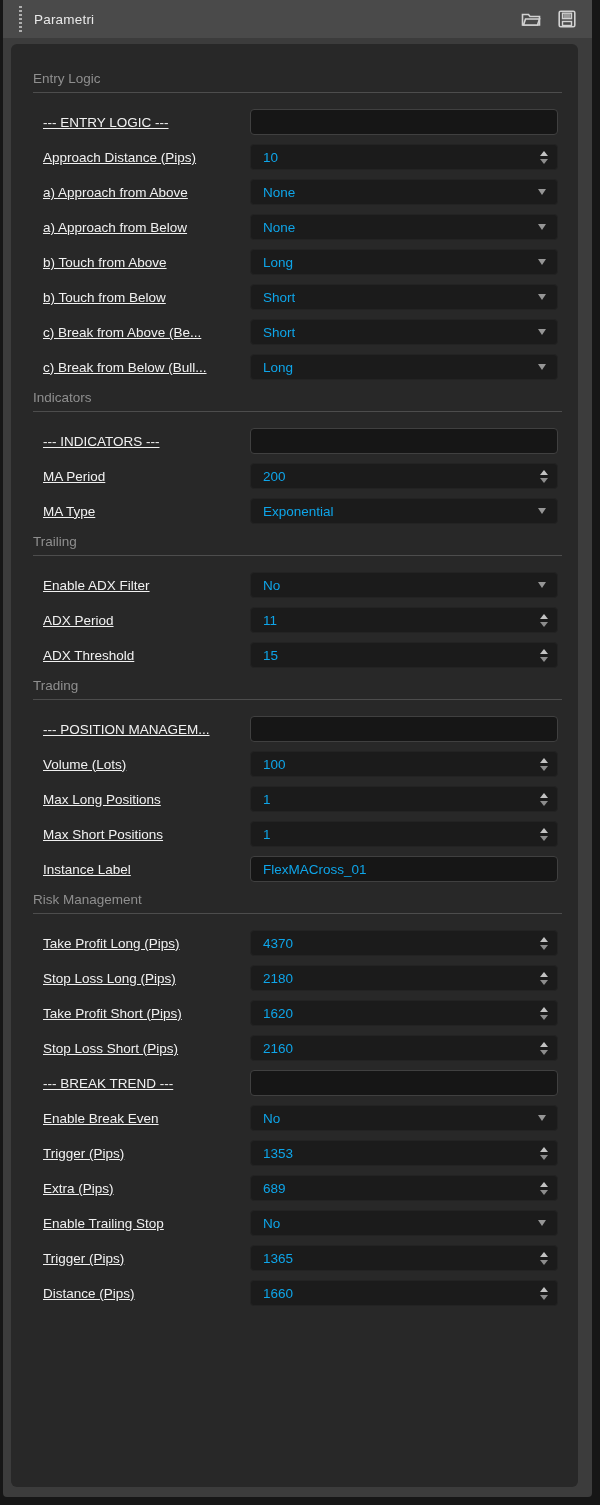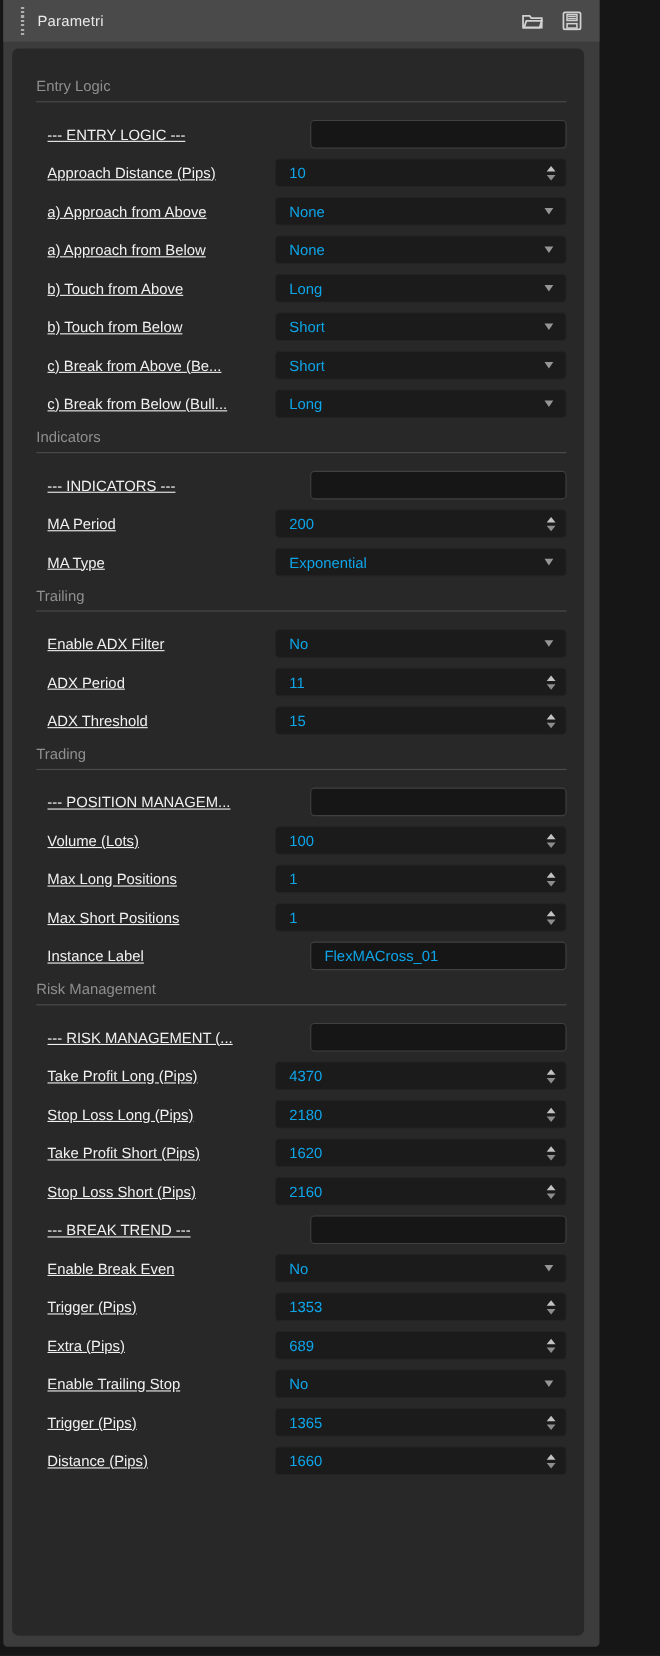--- a/index.html
+++ b/index.html
@@ -5,21 +5,21 @@
   html,body{margin:0;padding:0;}
   body{
     width:600px;height:1505px;
     background:#161616;
     font-family:"Liberation Sans","DejaVu Sans",sans-serif;
     position:relative;
     overflow:hidden;
   }
   .panel{
     position:absolute;left:3px;top:0;
-    width:542px;height:1497px;
+    width:589px;height:1497px;
     background:#3c3c3c;
     border-radius:0 0 4px 4px;
   }
   .header{
     height:38px;
     background:#4a4a4a;
     display:flex;align-items:center;
     padding:0 14px 0 16px;
     box-sizing:border-box;
   }
@@ -74,21 +74,20 @@
     display:flex;align-items:center;
   }
   .field .value{
     color:#0ea5e9;font-size:13.5px;
     padding-left:12px;
     white-space:nowrap;overflow:hidden;
   }
   .field.text{
     background:#161616;
     border:1px solid #404040;
-    margin-left:32px;
   }
   .stepper{
     position:absolute;right:9px;top:0;bottom:0;
     display:flex;flex-direction:column;justify-content:center;align-items:center;gap:3px;
   }
   .stepper .up{
     width:0;height:0;
     border-left:4px solid transparent;border-right:4px solid transparent;
     border-bottom:5px solid #c3c3c3;
     cursor:pointer;
@@ -342,27 +341,20 @@
 
     </div>
   </div>
 </div>
   </section>
 
   <section class="section">
     <div class="section-label">Risk Management</div>
     <div class="section-line"></div>
     <div class="rows">
-  <div class="row">
-    <span class="row-label">--- RISK MANAGEMENT (...</span>
-    <div class="field text">
-      <span class="value"></span>
-
-    </div>
-  </div>
 
   <div class="row">
     <span class="row-label">Take Profit Long (Pips)</span>
     <div class="field number">
       <span class="value">4370</span>
       <span class="stepper">
         <span class="up"></span>
         <span class="down"></span>
       </span>
 

